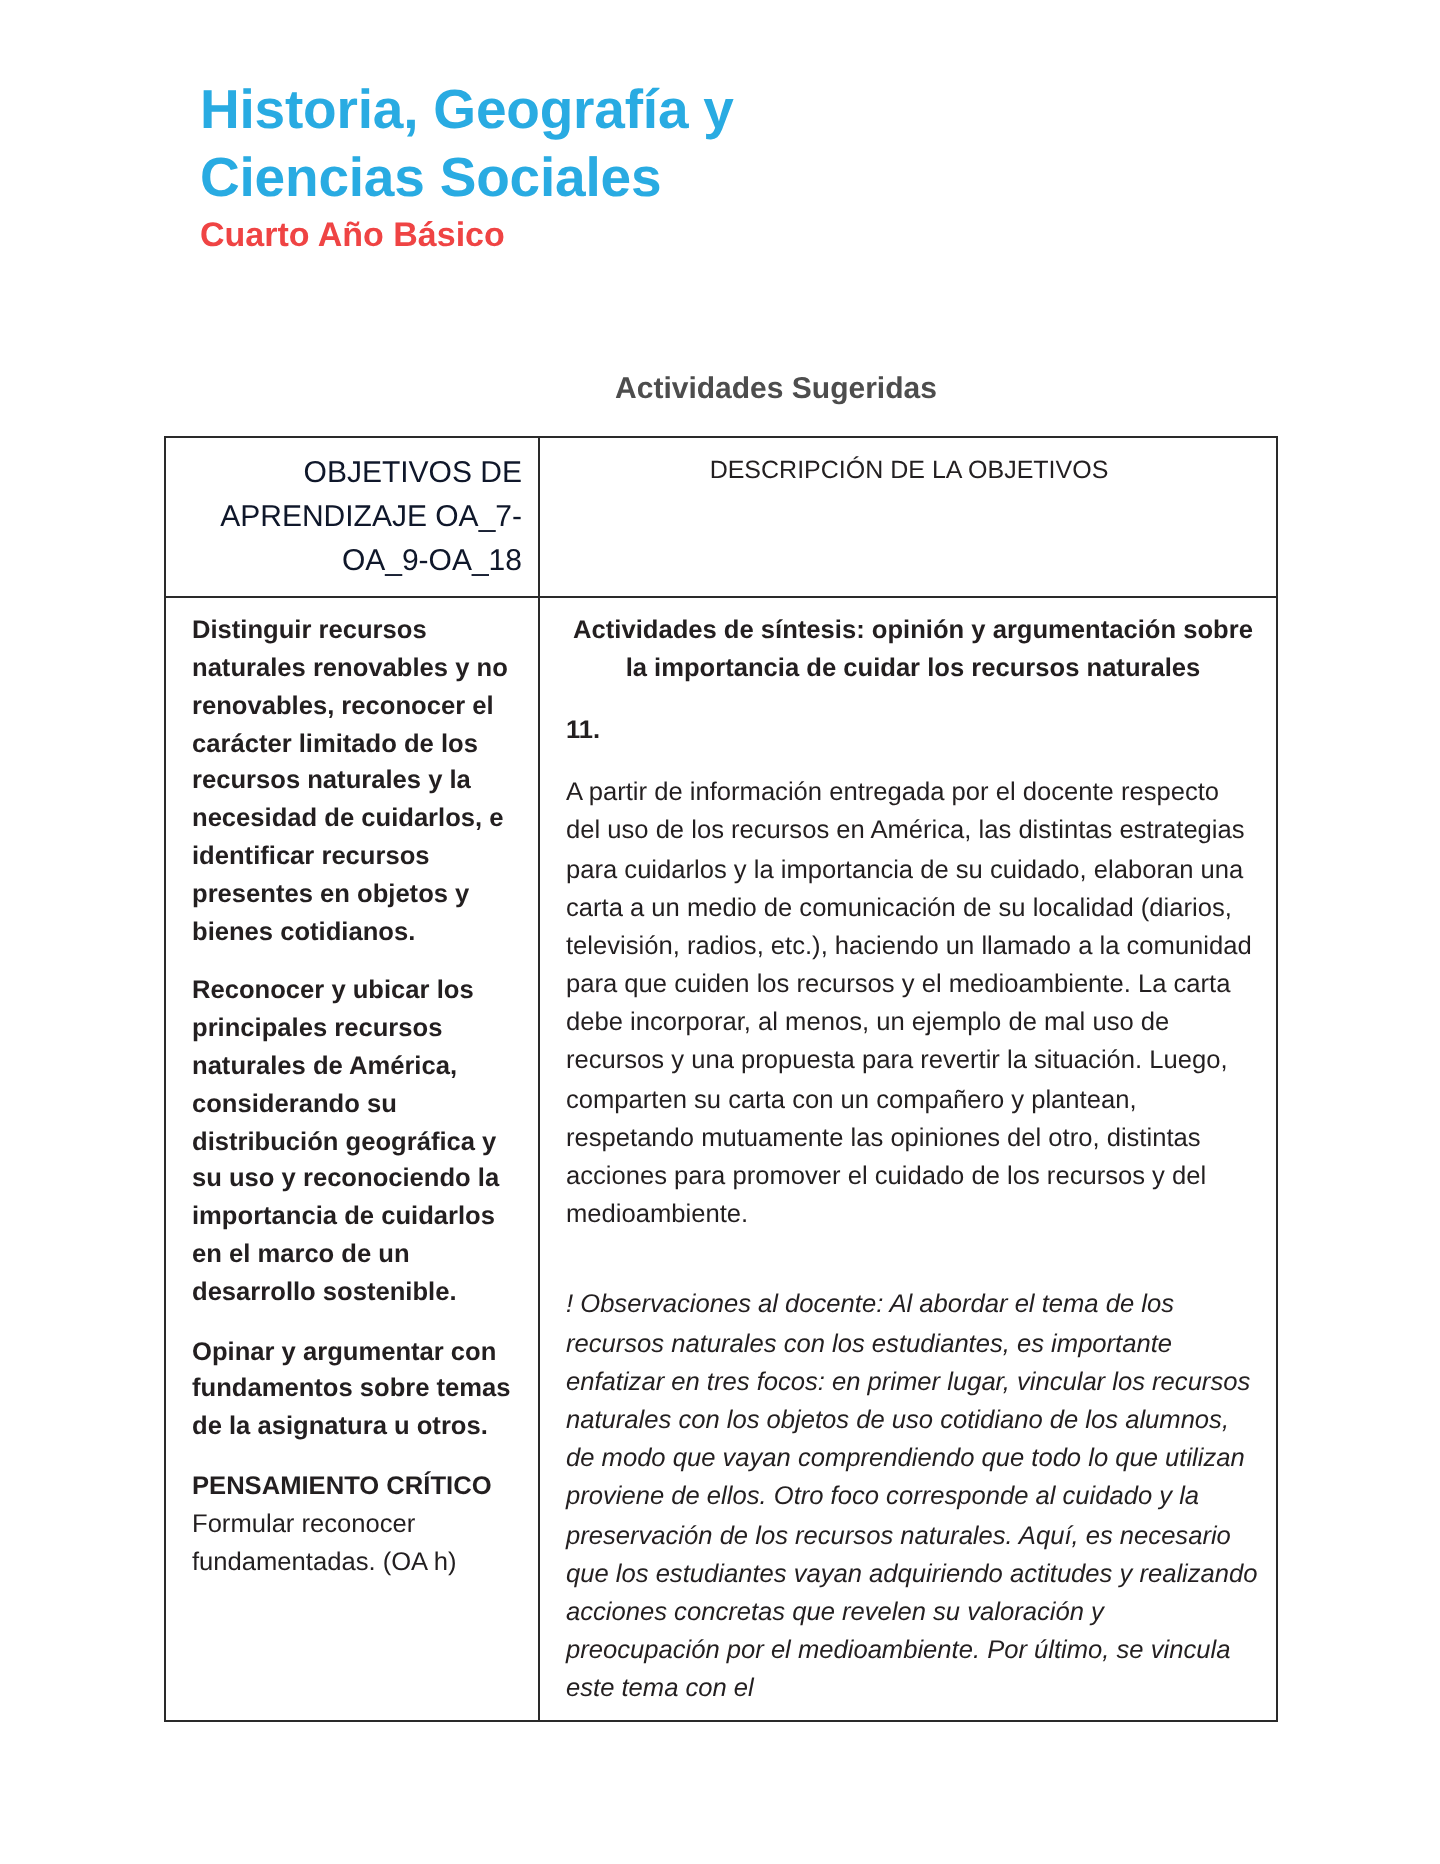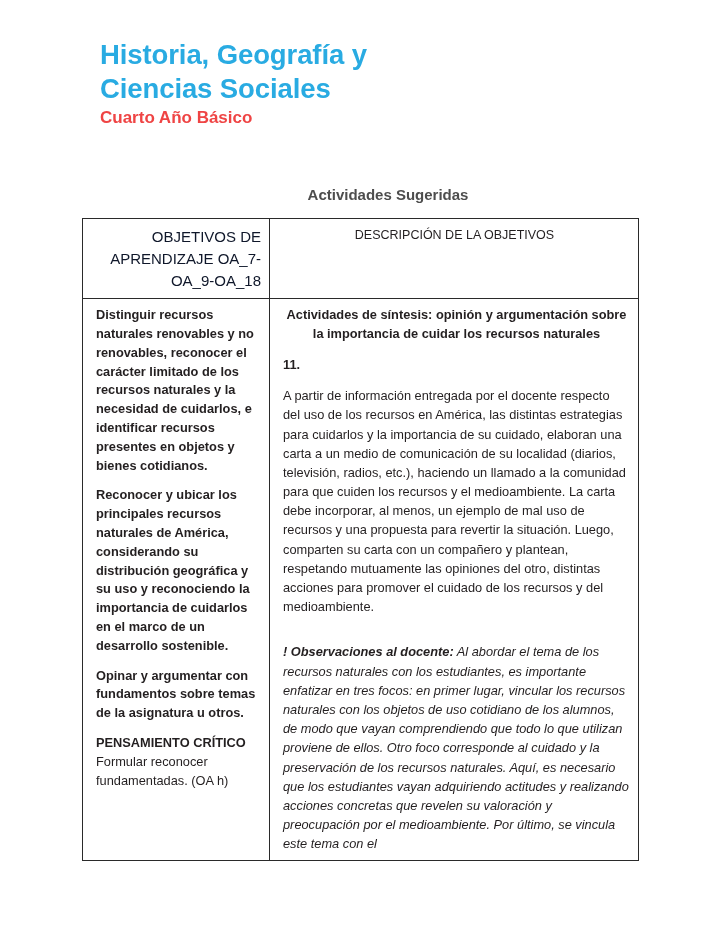--- a/index.html
+++ b/index.html
@@ -130,21 +130,21 @@
 
   .act-head { font-weight: bold; line-height: 1.45; text-align: center; }
   .act-num  { font-weight: bold; margin-top: 13px !important; }
   .act-body { line-height: 1.5; }
 
   .obs {
     font-style: italic;
     line-height: 1.5;
     margin-top: 26px !important;
   }
-  .obs b { font-weight: bold; font-style: italic; }
+  .obs b { font-weight: normal; font-style: italic; }
 
   
   .clip-wrap {
     position: absolute;
     left: 0; top: 0;
     width: 720px; height: 864px;
     overflow: hidden;
   }
 </style>
 </head>

